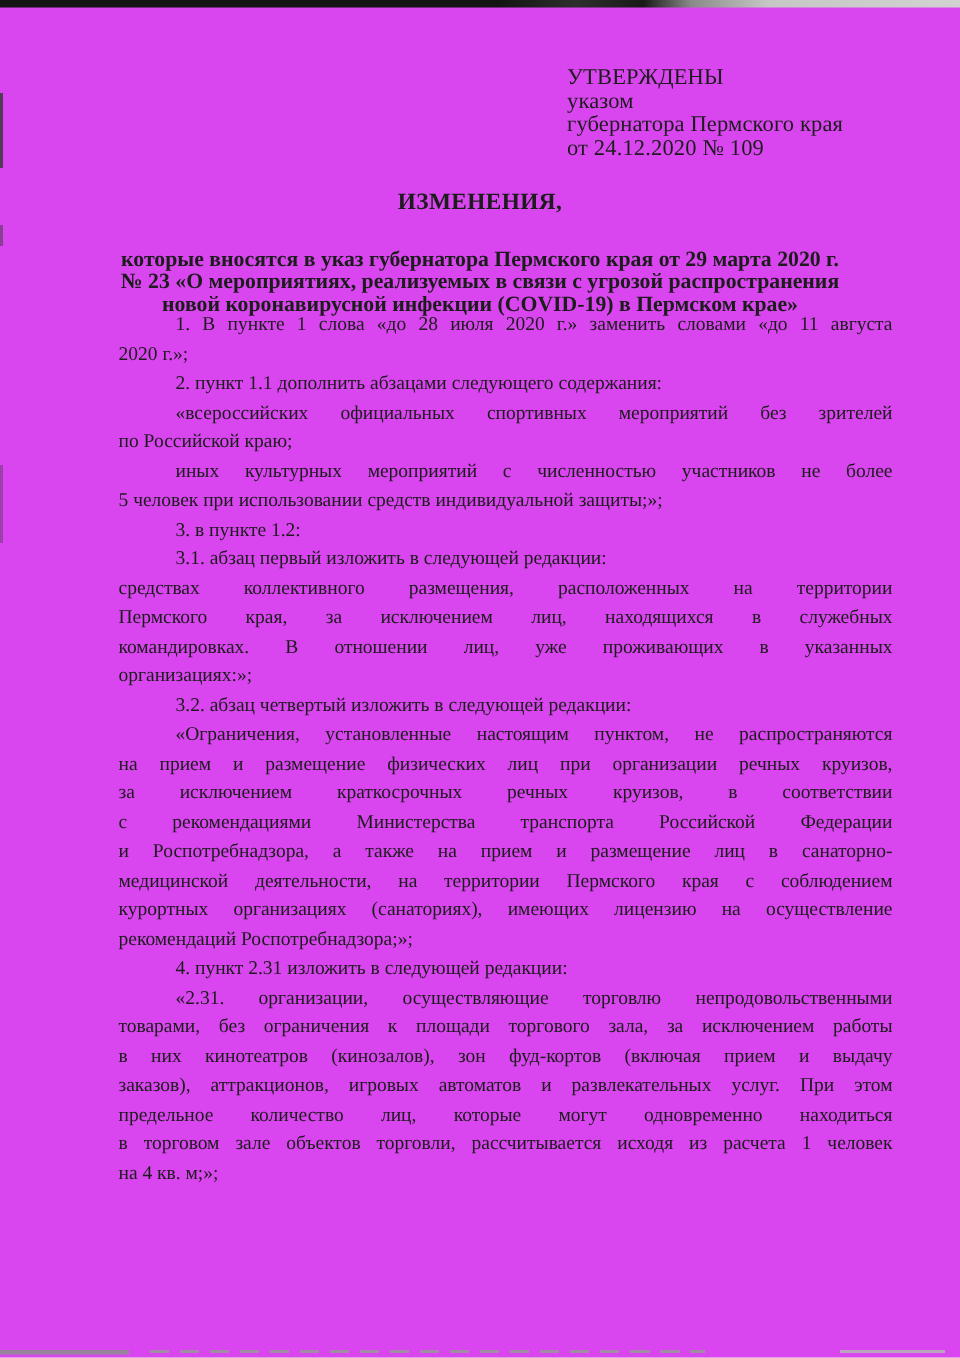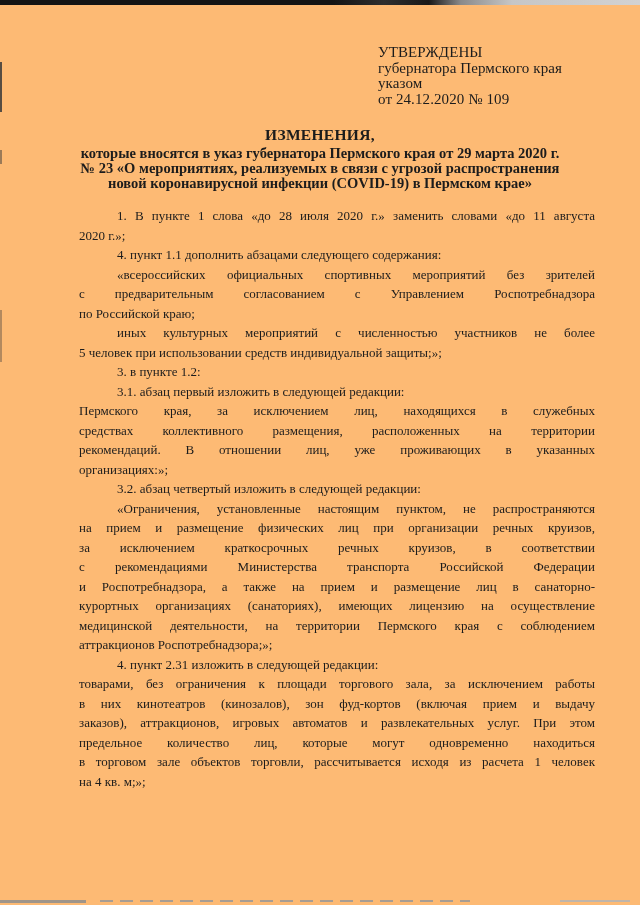--- a/index.html
+++ b/index.html
@@ -1,17 +1,17 @@
 <!DOCTYPE html>
 <html><head>
 <meta charset="utf-8">
 <style>
   html,body { margin:0; padding:0; background:#e8e8e8; }
   .page {
-    position:relative; width:640px; height:905px; background:#fdba74;
+    position:relative; width:640px; height:905px; background:#d946ef;
     font-family:"Liberation Serif","DejaVu Serif",serif; color:#1c1c1c;
     overflow:hidden; margin:0 auto;
   }
   
   .top-bar {
     position:absolute; top:0; left:0; width:640px; height:5px;
     background:linear-gradient(90deg,#141414 0%,#141414 52%,#2e2e2e 60%,#191919 67%,#8a8a8a 72%,#c6c6c6 80%,#d2d2d2 100%);
   }
   .edge-mark { position:absolute; left:0; width:2px; background:#3a3a3a; }
   .em1 { top:62px; height:50px; opacity:.85; }
@@ -29,97 +29,97 @@
   .approval {
     position:absolute; left:378px; top:45px;
     font-size:15px; line-height:15.5px; letter-spacing:.1px;
   }
   
   .doc-title {
     position:absolute; left:62px; top:127px; width:516px;
     text-align:center; font-weight:bold; font-size:14.5px; line-height:15px;
   }
   .doc-title .tline { white-space:nowrap; }
-  .doc-title .tline:first-child { font-size:15.5px; margin-bottom:4px; letter-spacing:.3px; }
+  .doc-title .tline:first-child { font-size:15.5px; margin-bottom:24px; letter-spacing:.3px; }
   
   .docbody {
     position:absolute; left:79px; top:206px; width:516px;
     font-size:13px; line-height:19.5px;
   }
   .bline { text-align:justify; text-align-last:justify; }
   .bline.last { text-align-last:left; }
   .bline.ind { text-indent:38px; }
 </style>
 </head>
 <body>
 
 <div class="page">
   <div class="top-bar"></div>
   <div class="edge-mark em1"></div>
   <div class="edge-mark em2"></div>
   <div class="edge-mark em3"></div>
 
   <div class="approval">
       <div class="aline ind">УТВЕРЖДЕНЫ</div>
+      <div class="aline">указом</div>
       <div class="aline">губернатора Пермского края</div>
-      <div class="aline">указом</div>
       <div class="aline last">от 24.12.2020 № 109</div>
     </div>
   <div class="doc-title">
       <div class="tline ind">ИЗМЕНЕНИЯ,</div>
       <div class="tline">которые вносятся в указ губернатора Пермского края от 29 марта 2020 г.</div>
       <div class="tline">№ 23 «О мероприятиях, реализуемых в связи с угрозой распространения</div>
       <div class="tline last">новой коронавирусной инфекции (COVID-19) в Пермском крае»</div>
     </div>
   <div class="docbody">
       <div>
         <div class="bline ind">1. В пункте 1 слова «до 28 июля 2020 г.» заменить словами «до 11 августа</div>
         <div class="bline last">2020 г.»;</div>
       </div>
       <div>
-        <div class="bline ind last">4. пункт 1.1 дополнить абзацами следующего содержания:</div>
+        <div class="bline ind last">2. пункт 1.1 дополнить абзацами следующего содержания:</div>
       </div>
       <div>
         <div class="bline ind">«всероссийских официальных спортивных мероприятий без зрителей</div>
-        <div class="bline">с предварительным согласованием с Управлением Роспотребнадзора</div>
         <div class="bline last">по Российской краю;</div>
       </div>
       <div>
         <div class="bline ind">иных культурных мероприятий с численностью участников не более</div>
         <div class="bline last">5 человек при использовании средств индивидуальной защиты;»;</div>
       </div>
       <div>
         <div class="bline ind last">3. в пункте 1.2:</div>
       </div>
       <div>
         <div class="bline ind last">3.1. абзац первый изложить в следующей редакции:</div>
       </div>
       <div>
+        <div class="bline">средствах коллективного размещения, расположенных на территории</div>
         <div class="bline">Пермского края, за исключением лиц, находящихся в служебных</div>
-        <div class="bline">средствах коллективного размещения, расположенных на территории</div>
-        <div class="bline">рекомендаций. В отношении лиц, уже проживающих в указанных</div>
+        <div class="bline">командировках. В отношении лиц, уже проживающих в указанных</div>
         <div class="bline last">организациях:»;</div>
       </div>
       <div>
         <div class="bline ind last">3.2. абзац четвертый изложить в следующей редакции:</div>
       </div>
       <div>
         <div class="bline ind">«Ограничения, установленные настоящим пунктом, не распространяются</div>
         <div class="bline">на прием и размещение физических лиц при организации речных круизов,</div>
         <div class="bline">за исключением краткосрочных речных круизов, в соответствии</div>
         <div class="bline">с рекомендациями Министерства транспорта Российской Федерации</div>
         <div class="bline">и Роспотребнадзора, а также на прием и размещение лиц в санаторно-</div>
+        <div class="bline">медицинской деятельности, на территории Пермского края с соблюдением</div>
         <div class="bline">курортных организациях (санаториях), имеющих лицензию на осуществление</div>
-        <div class="bline">медицинской деятельности, на территории Пермского края с соблюдением</div>
-        <div class="bline last">аттракционов Роспотребнадзора;»;</div>
+        <div class="bline last">рекомендаций Роспотребнадзора;»;</div>
       </div>
       <div>
         <div class="bline ind last">4. пункт 2.31 изложить в следующей редакции:</div>
       </div>
       <div>
+        <div class="bline ind">«2.31. организации, осуществляющие торговлю непродовольственными</div>
         <div class="bline">товарами, без ограничения к площади торгового зала, за исключением работы</div>
         <div class="bline">в них кинотеатров (кинозалов), зон фуд-кортов (включая прием и выдачу</div>
         <div class="bline">заказов), аттракционов, игровых автоматов и развлекательных услуг. При этом</div>
         <div class="bline">предельное количество лиц, которые могут одновременно находиться</div>
         <div class="bline">в торговом зале объектов торговли, рассчитывается исходя из расчета 1 человек</div>
         <div class="bline last">на 4 кв. м;»;</div>
       </div>
     </div>
 
   <div class="bottom-line"></div>

